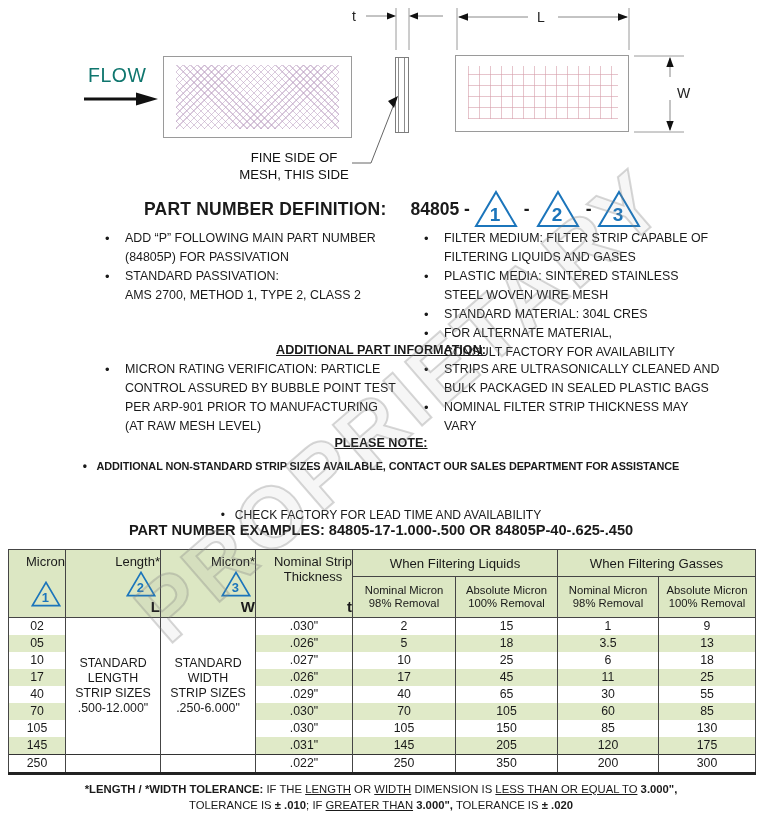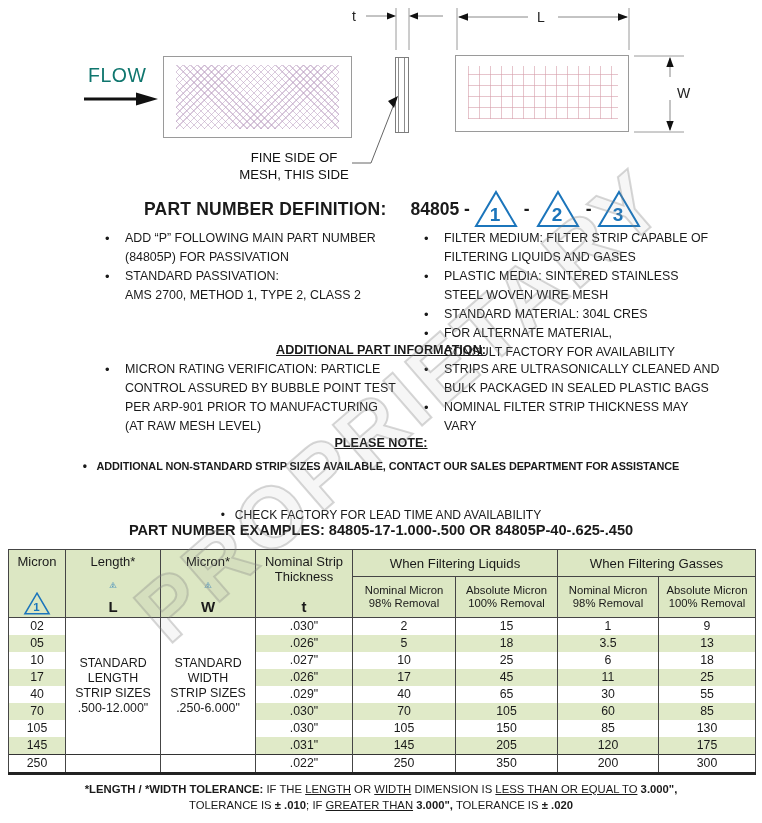--- a/index.html
+++ b/index.html
@@ -67,21 +67,21 @@
     border:1.5px solid #333;border-bottom:3px solid #222;}
   .spec-table th{border:1px solid #454545;background:var(--header-green,#dce7c3);
     font-weight:normal;padding:0;vertical-align:middle;}
   .spec-table td{border-left:1px solid #454545;border-right:1px solid #454545;
     border-top:none;border-bottom:none;
     text-align:center;vertical-align:middle;font-size:12.3px;padding:0;height:17px;line-height:15px;}
   .spec-table tr.alt{background:var(--stripe-green,#e0eac8);}
   .spec-table td.note-cell{background:#fff;font-size:12.4px;line-height:15px;}
   .spec-table tr.last td{border-top:1.5px solid #333;}
   .th-main{height:66px;}
-  .th-stack{display:flex;flex-direction:column;align-items:center;justify-content:flex-start;height:66px;box-sizing:border-box;padding:3px 0 2px;gap:11px;}
+  .th-stack{display:flex;flex-direction:column;align-items:flex-end;justify-content:flex-start;height:66px;box-sizing:border-box;padding:3px 0 2px;}
   .th-title{font-size:13px;line-height:15px;}
   .th-letter{font-size:15px;font-weight:bold;line-height:16px;margin-top:auto;}
   .tri-sm{width:30px;height:26px;margin-top:2px;}
   .tri-sm-micron{margin-top:12px;}
   .th-group{height:26px;font-size:13.2px;}
   .th-sub{height:40px;font-size:11.3px;line-height:13.5px;}
 
   
   .tol-note{position:absolute;left:0;top:782px;width:100%;text-align:center;
     font-size:11.3px;line-height:15.5px;z-index:2;}

